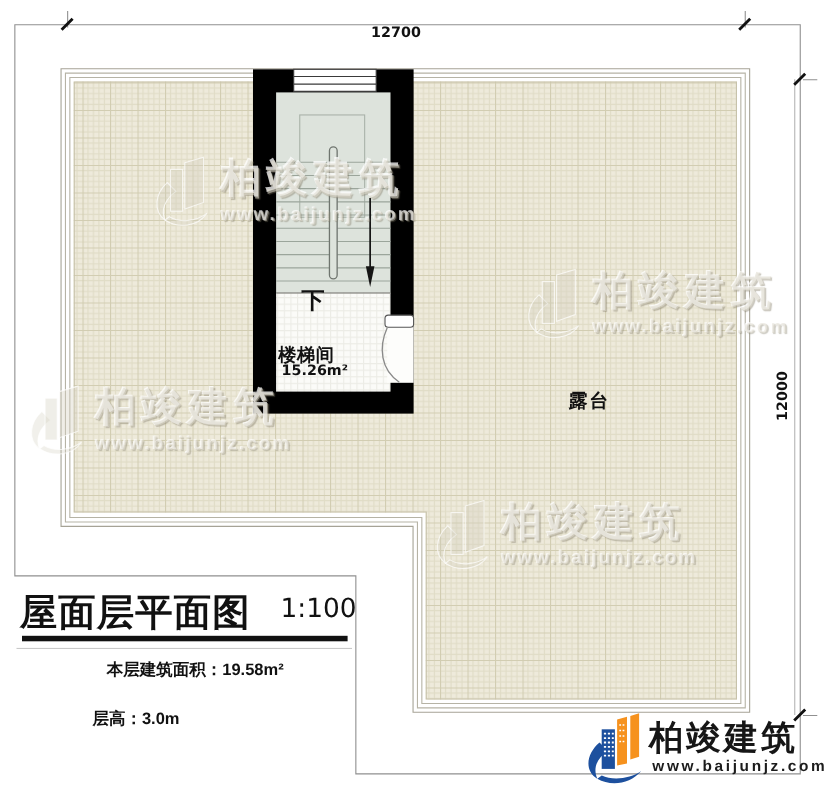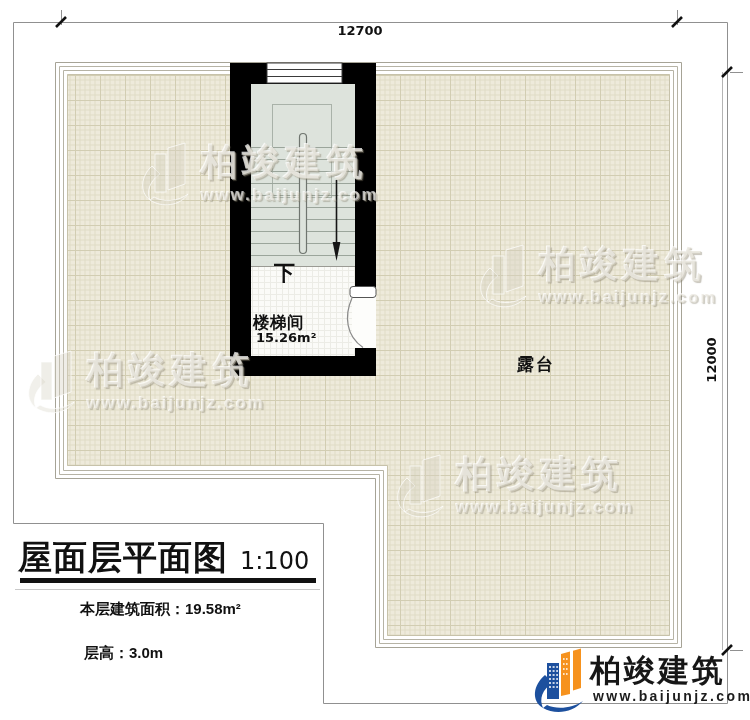--- a/index.html
+++ b/index.html
@@ -10,26 +10,26 @@
   .dim{font-family:"DejaVu Sans",sans-serif;font-weight:bold;font-size:13px;color:#111;}
   #dim-top{left:300px;top:23px;width:120px;text-align:center;}
   #dim-right{left:652px;top:352px;width:120px;height:16px;text-align:center;
              transform:rotate(-90deg);transform-origin:center;}
   #down-label{left:274px;top:259px;font-size:21px;font-weight:bold;}
   #stair-name{left:253px;top:312px;font-size:16.5px;font-weight:bold;letter-spacing:0.5px;font-family:Liberation Mono, monospace;}
   #stair-area{left:256px;top:330px;font-size:13px;font-weight:bold;font-family:"DejaVu Sans",sans-serif;}
   #terrace-label{left:497px;top:353px;font-size:17px;font-weight:bold;letter-spacing:2px;margin-left:20px;}
 
   
-  #title-row{left:18px;top:537px;display:flex;align-items:flex-end;gap:12px;}
+  #title-row{left:18px;top:537px;display:flex;align-items:flex-start;gap:27px;}
   #title-main{font-size:34px;font-weight:600;letter-spacing:1px;line-height:1.2;}
   #title-scale{font-size:24px;font-weight:500;line-height:1.35;font-family:"DejaVu Sans",sans-serif;}
   #title-bar{position:absolute;left:20px;top:578px;width:296px;height:5px;background:#111;z-index:3;}
   #title-bar-thin{position:absolute;left:15px;top:589px;width:305px;height:1px;background:#c9c9c9;z-index:3;}
-  #area-line{left:80px;top:600px;font-size:15px;font-weight:600;}
+  #area-line{left:97px;top:600px;font-size:15px;font-weight:600;}
   #height-line{left:84px;top:644px;font-size:15px;font-weight:600;}
 
   
   #logo-icon{position:absolute;left:529px;top:645px;z-index:3;}
   #logo-name{left:590px;top:650px;font-size:31px;font-weight:bold;letter-spacing:3px;color:#161616;}
   #logo-url{left:593px;top:688px;font-size:14px;font-weight:bold;letter-spacing:2.4px;color:#1c1c1c;}
 
   
   .wm{position:absolute;display:flex;align-items:center;gap:9px;z-index:2;pointer-events:none;}
   .wm-name{font-size:37px;font-weight:bold;letter-spacing:5px;line-height:1.05;

